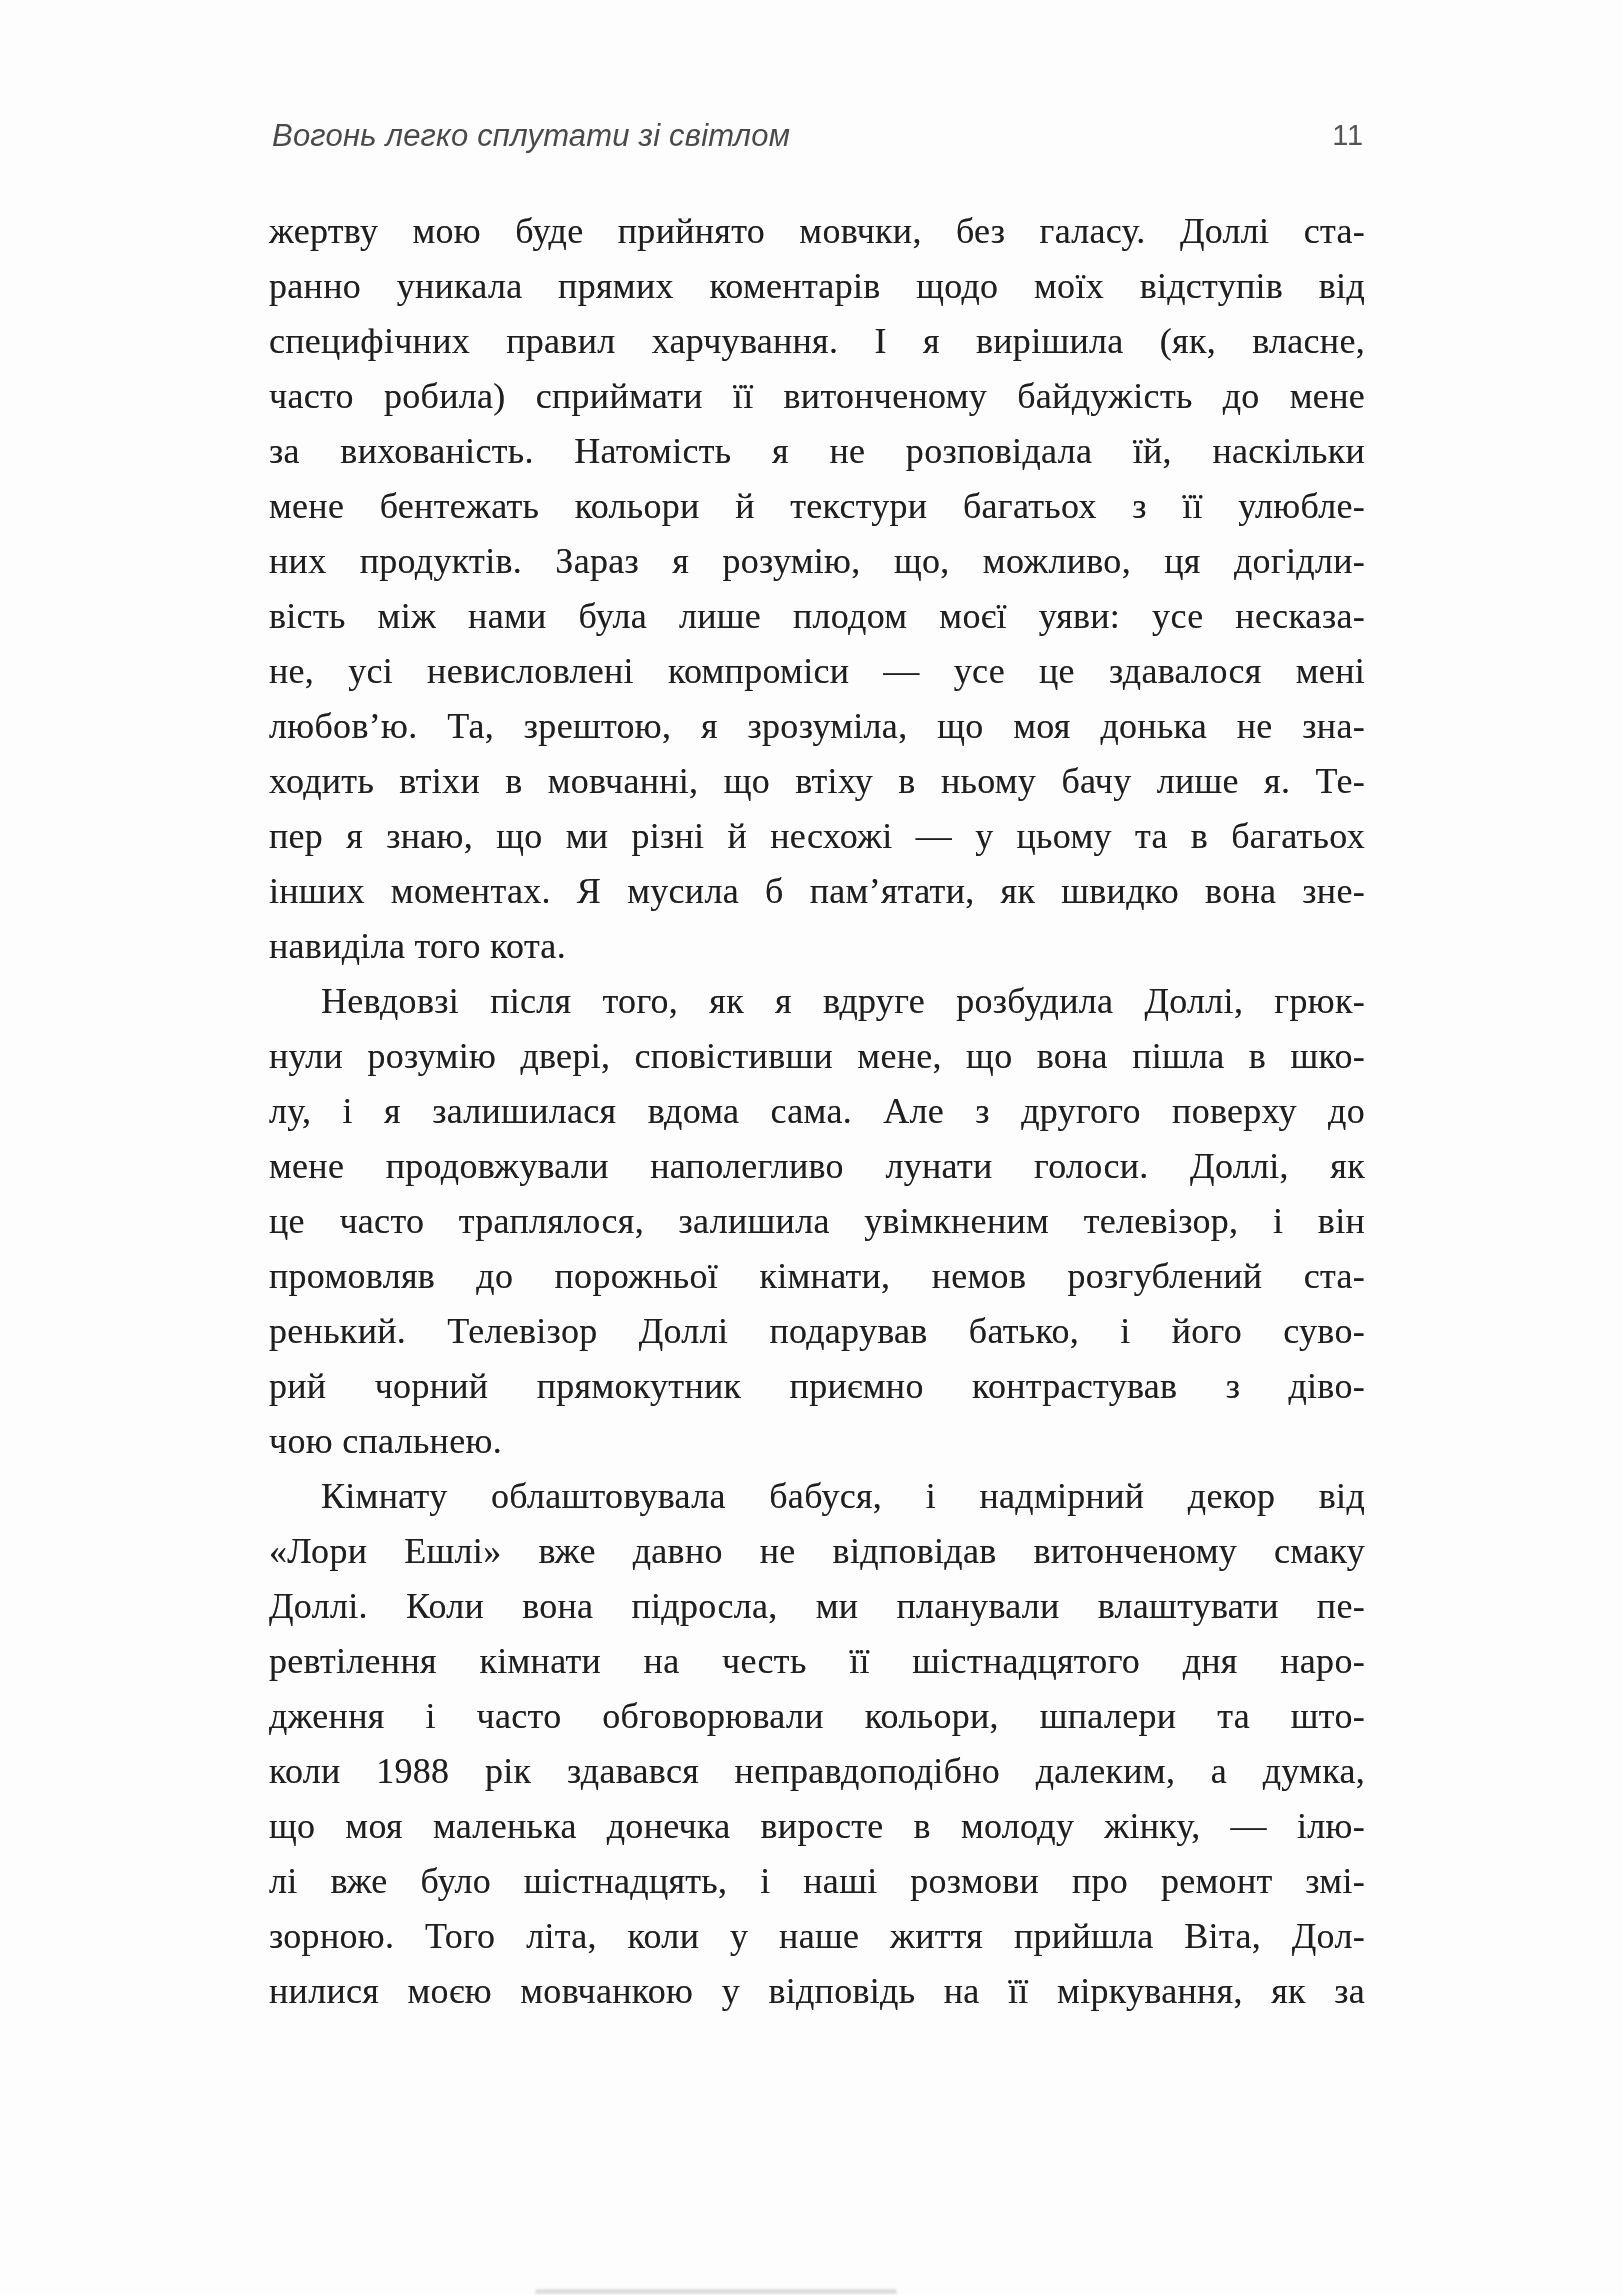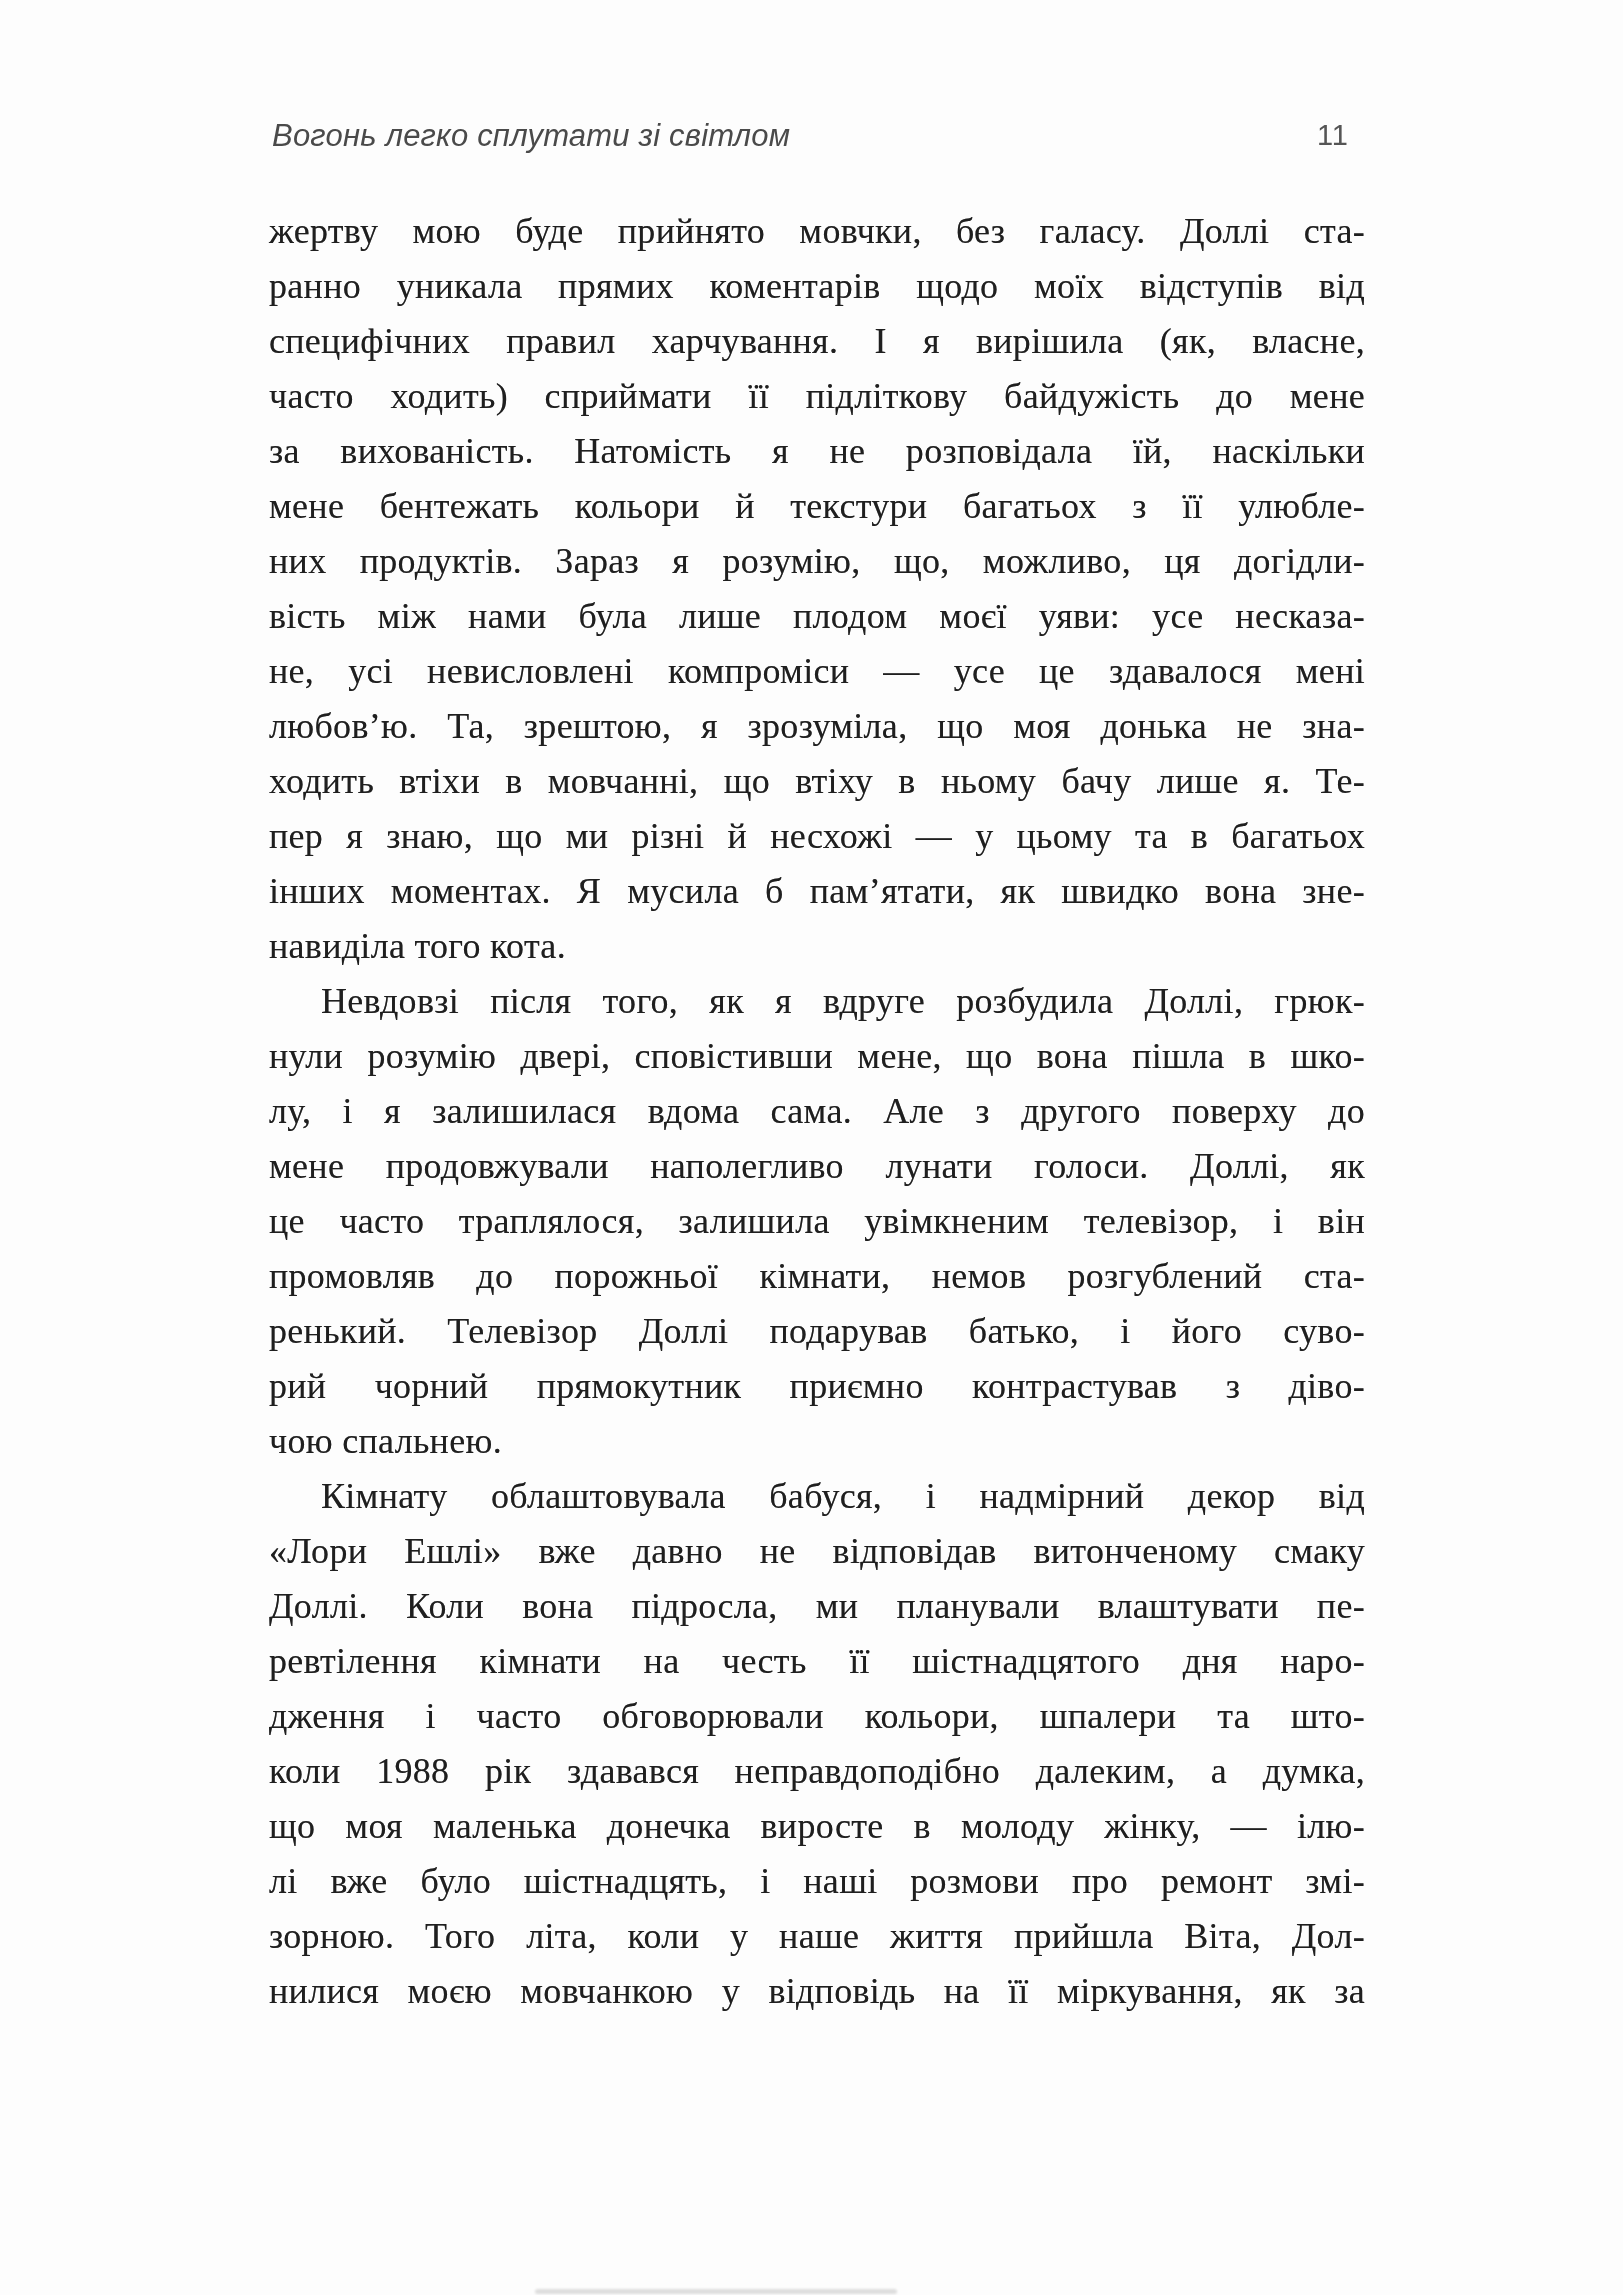--- a/index.html
+++ b/index.html
@@ -38,21 +38,21 @@
     font-size:31px;
     line-height:47px;
     color:var(--header-ink);
     letter-spacing:0.2px;
   }
   .running-header .pagenum{
     position:absolute;
     left:1045px;
     top:0;
     width:47px;
-    text-align:left;
+    text-align:right;
     font-family:"Liberation Sans", sans-serif;
     font-size:29px;
     line-height:47px;
     color:#555555;
     letter-spacing:0.8px;
   }
   .text-block{
     position:absolute;
     left:269px;
     top:204px;
@@ -95,21 +95,21 @@
 
   <div class="running-header">
     <div class="title">Вогонь легко сплутати зі світлом</div>
     <div class="pagenum">11</div>
   </div>
 
   <div class="text-block" id="text-block">
       <div class="line">жертву мою буде прийнято мовчки, без галасу. Доллі ста-</div>
       <div class="line">ранно уникала прямих коментарів щодо моїх відступів від</div>
       <div class="line">специфічних правил харчування. І я вирішила (як, власне,</div>
-      <div class="line">часто ходить) сприймати її підліткову байдужість до мене</div>
+      <div class="line">часто робила) сприймати її витонченому байдужість до мене</div>
       <div class="line">за вихованість. Натомість я не розповідала їй, наскільки</div>
       <div class="line">мене бентежать кольори й текстури багатьох з її улюбле-</div>
       <div class="line">них продуктів. Зараз я розумію, що, можливо, ця догідли-</div>
       <div class="line">вість між нами була лише плодом моєї уяви: усе несказа-</div>
       <div class="line">не, усі невисловлені компроміси — усе це здавалося мені</div>
       <div class="line">любов’ю. Та, зрештою, я зрозуміла, що моя донька не зна-</div>
       <div class="line">ходить втіхи в мовчанні, що втіху в ньому бачу лише я. Те-</div>
       <div class="line">пер я знаю, що ми різні й несхожі — у цьому та в багатьох</div>
       <div class="line">інших моментах. Я мусила б пам’ятати, як швидко вона зне-</div>
       <div class="line para-end">навиділа того кота.</div>

